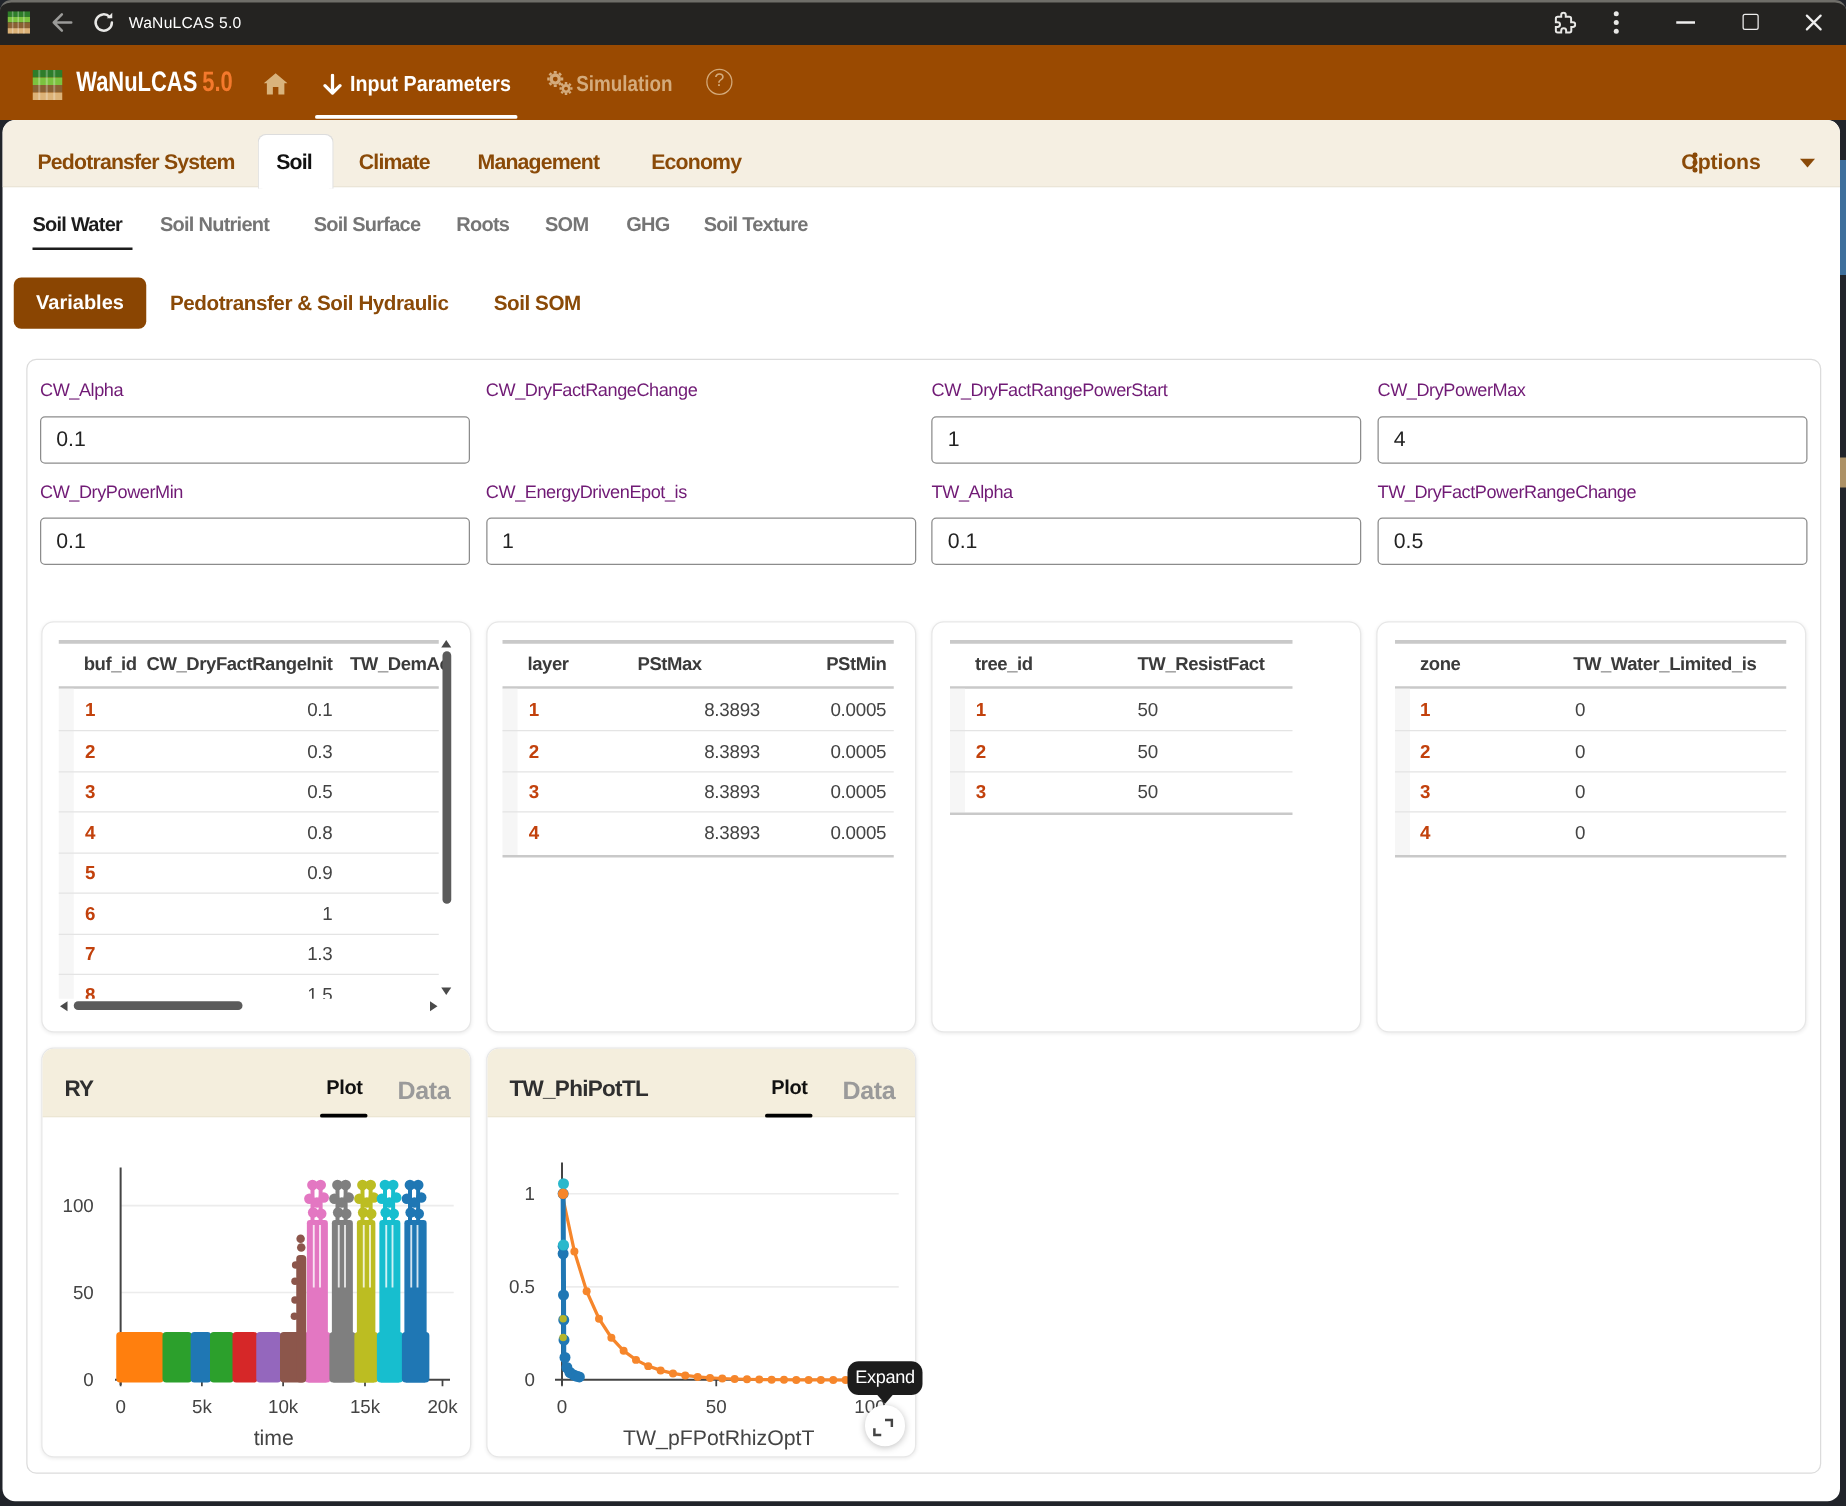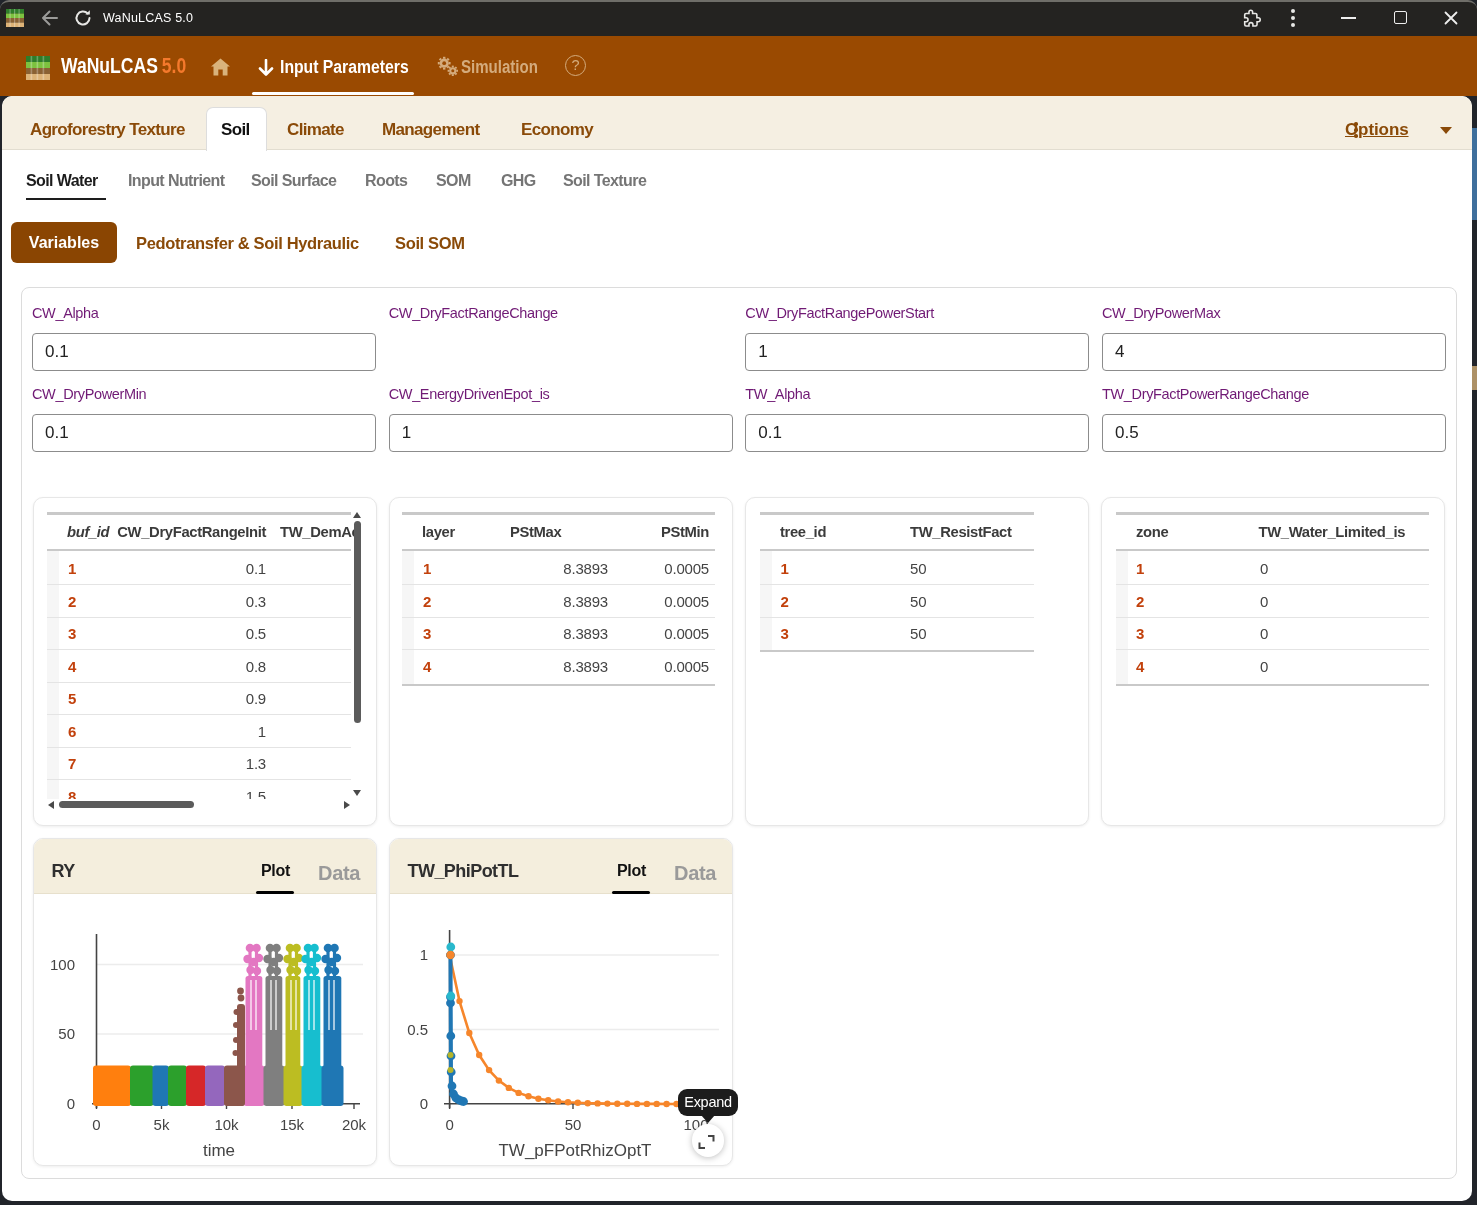--- a/index.html
+++ b/index.html
@@ -147,36 +147,36 @@
       <circle r="1.5" fill="#9a4a01"></circle>
     </g>
   </g>
 </svg>
 <div class="navtxt" style="left:461px; color:#d4ab7c; transform:scaleX(0.86);">Simulation</div>
 <div class="abs" style="left:565px;top:55px;width:21px;height:21px;border:1.8px solid #d4ab7c;border-radius:50%;color:#d4ab7c;font-size:14.5px;text-align:center;line-height:18px;">?</div>
 <div id="nav-underline"></div>
 
 <div id="panel">
   <div id="band"></div>
-  <div class="t1tab" style="left:28px;">Agroforestry Texture</div>
+  <div class="t1tab" style="left:28px;">Pedotransfer System</div>
   <div id="soiltab"></div>
   <div class="t1tab" style="left:219px;color:#111;">Soil</div>
   <div class="t1tab" style="left:285px;">Climate</div>
   <div class="t1tab" style="left:380px;">Management</div>
   <div class="t1tab" style="left:519px;">Economy</div>
   <div class="abs" style="left:1352px;top:26px;width:3.5px;height:16px;">
     <div style="position:absolute;top:0;width:3.5px;height:3.5px;border-radius:50%;background:#8a4a08;"></div>
     <div style="position:absolute;top:6px;width:3.5px;height:3.5px;border-radius:50%;background:#8a4a08;"></div>
     <div style="position:absolute;top:12px;width:3.5px;height:3.5px;border-radius:50%;background:#8a4a08;"></div>
   </div>
-  <div class="t1tab" style="left:1343px;letter-spacing:-0.1px;text-decoration:underline;">Options</div>
+  <div class="t1tab" style="left:1343px;letter-spacing:-0.1px;">Options</div>
   <div class="abs" style="left:1438px;top:31px;width:0;height:0;border-left:6px solid transparent;border-right:6px solid transparent;border-top:7px solid #8a4a08;"></div>
 
   <div class="t2tab" style="left:24px; color:#1c1c1c;">Soil Water</div>
-  <div class="t2tab" style="left:126px;">Input Nutrient</div>
+  <div class="t2tab" style="left:126px;">Soil Nutrient</div>
   <div class="t2tab" style="left:249px;">Soil Surface</div>
   <div class="t2tab" style="left:363px;">Roots</div>
   <div class="t2tab" style="left:434px;">SOM</div>
   <div class="t2tab" style="left:499px;">GHG</div>
   <div class="t2tab" style="left:561px;">Soil Texture</div>
   <div id="subline"></div>
 
   <div id="pill-active">Variables</div>
   <div class="pill" style="left:134px;">Pedotransfer &amp; Soil Hydraulic</div>
   <div class="pill" style="left:393px;">Soil SOM</div>
@@ -194,21 +194,21 @@
   <div class="flabel" style="left:386.7px;top:290px;">CW_EnergyDrivenEpot_is</div>
   <div class="flabel" style="left:743.3px;top:290px;">TW_Alpha</div>
   <div class="flabel" style="left:1100px;top:290px;">TW_DryFactPowerRangeChange</div>
   <div class="finput" style="left:30px;top:318px;">0.1</div>
   <div class="finput" style="left:386.7px;top:318px;">1</div>
   <div class="finput" style="left:743.3px;top:318px;">0.1</div>
   <div class="finput" style="left:1100px;top:318px;">0.5</div>
 
   <div class="card" style="left:31px;top:401px;height:329px;" id="tcard1">
     <div class="tline" style="left:13px;top:14px;width:304px;"></div>
-    <div class="th" style="left:33px;top:26px;font-style:italic;">buf_id</div>
+    <div class="th" style="left:33px;top:26px;">buf_id</div>
     <div class="th" style="left:80px;top:26px;width:152px;text-align:right;">CW_DryFactRangeInit</div>
     <div class="th" style="left:246px;top:26px;width:76px;overflow:hidden;">TW_DemAct</div>
     <div class="tline" style="left:13px;top:50.5px;width:304px;"></div>
     <div class="gstrip" style="left:13px;top:53px;height:248px;"></div>
     <div style="position:absolute;left:0;top:53px;width:340px;height:248px;overflow:hidden;">
       <div class="idx" style="left:34px;top:9px;">1</div>
         <div class="val" style="left:80px;top:9px;width:152px;text-align:right;">0.1</div>
       <div class="rowsep" style="left:13px;top:33px;width:304px;"></div>
       <div class="idx" style="left:34px;top:41.5px;">2</div>
         <div class="val" style="left:80px;top:41.5px;width:152px;text-align:right;">0.3</div>

